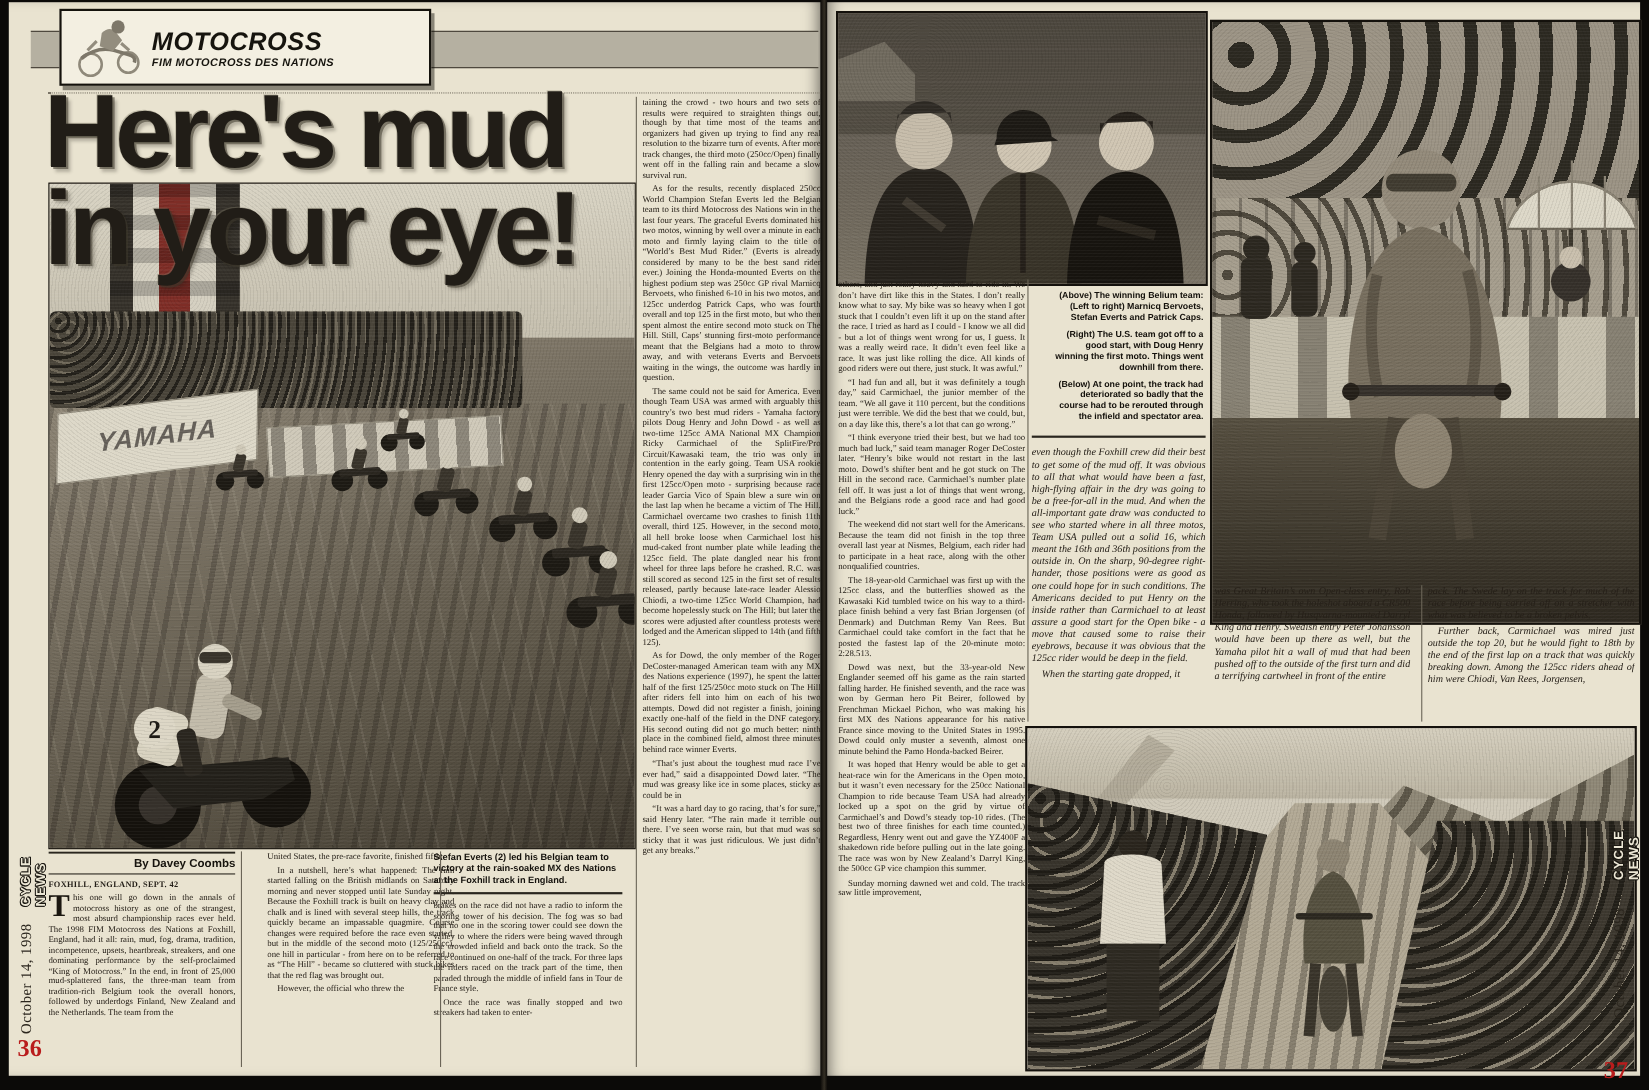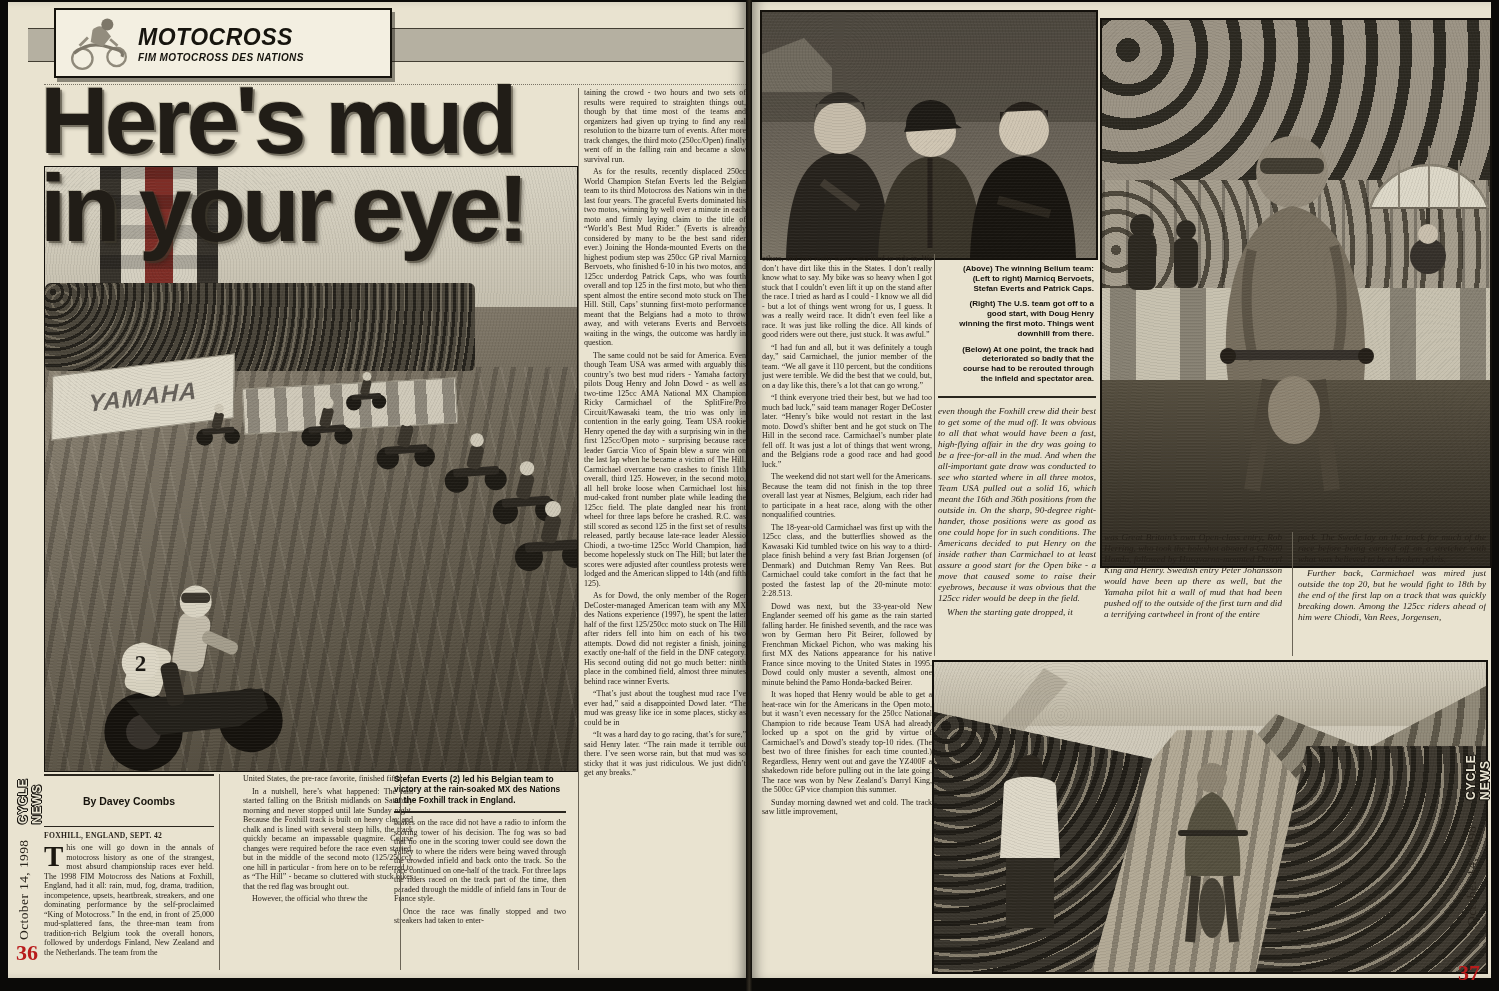--- a/index.html
+++ b/index.html
@@ -99,22 +99,22 @@
                       repeating-radial-gradient(circle at 32px 30px,#8d8574 0 3px,transparent 3px 17px);}
   .p4stairs{left:14px;top:6px;width:120px;height:120px;opacity:.7;background:#a8a190;
      clip-path:polygon(0 100%,80% 0,100% 12%,20% 100%);
      background-image:repeating-linear-gradient(135deg,#59534 0,rgba(40,36,28,.5) 0 4px,transparent 4px 12px);}
 
   
   .col{position:absolute;overflow:hidden;text-align:justify;}
   .bp{margin:0 0 3px 0;font-size:8px;line-height:9.5px;text-indent:9px;color:#262019;}
   .noind{text-indent:0;}
   .dropcap{float:left;font-size:29px;line-height:24px;font-weight:bold;margin:1px 3px 0 0;color:#1b1710;}
-  .byline-box{border-top:2px solid #2a261e;border-bottom:1px solid #2a261e;padding:19px 0;
-     font:800 10.5px "Liberation Sans",sans-serif;color:#16130d;margin-bottom:4px;text-align:center;}
+  .byline-box{border-top:2px solid #2a261e;border-bottom:1px solid #2a261e;padding:3px 0;
+     font:800 10.5px "Liberation Sans",sans-serif;color:#16130d;margin-bottom:4px;text-align:right;}
   .dateline{font-weight:700;font-size:7.6px;letter-spacing:.3px;margin-bottom:3px;text-align:left;}
   .photocap{font:700 8.4px/10.4px "Liberation Sans",sans-serif;color:#14110c;text-align:left;}
   .caprule{border-top:2px solid #2a261e;margin:6px 0 5px;}
   .vr{position:absolute;width:0;border-left:1px solid #6b6557;}
 
   .rcap{position:absolute;left:206px;top:262px;width:136px;height:132px;overflow:hidden;}
   .rc{margin:0 0 6px 0;font:700 8px/9.8px "Liberation Sans",sans-serif;text-align:right;color:#14110c;}
   .caprule2{position:absolute;left:186px;top:394px;width:158px;border-top:2px solid #2a261e;}
   .mid .bp{font-size:9.2px;line-height:11px;font-style:italic;}
 </style>

